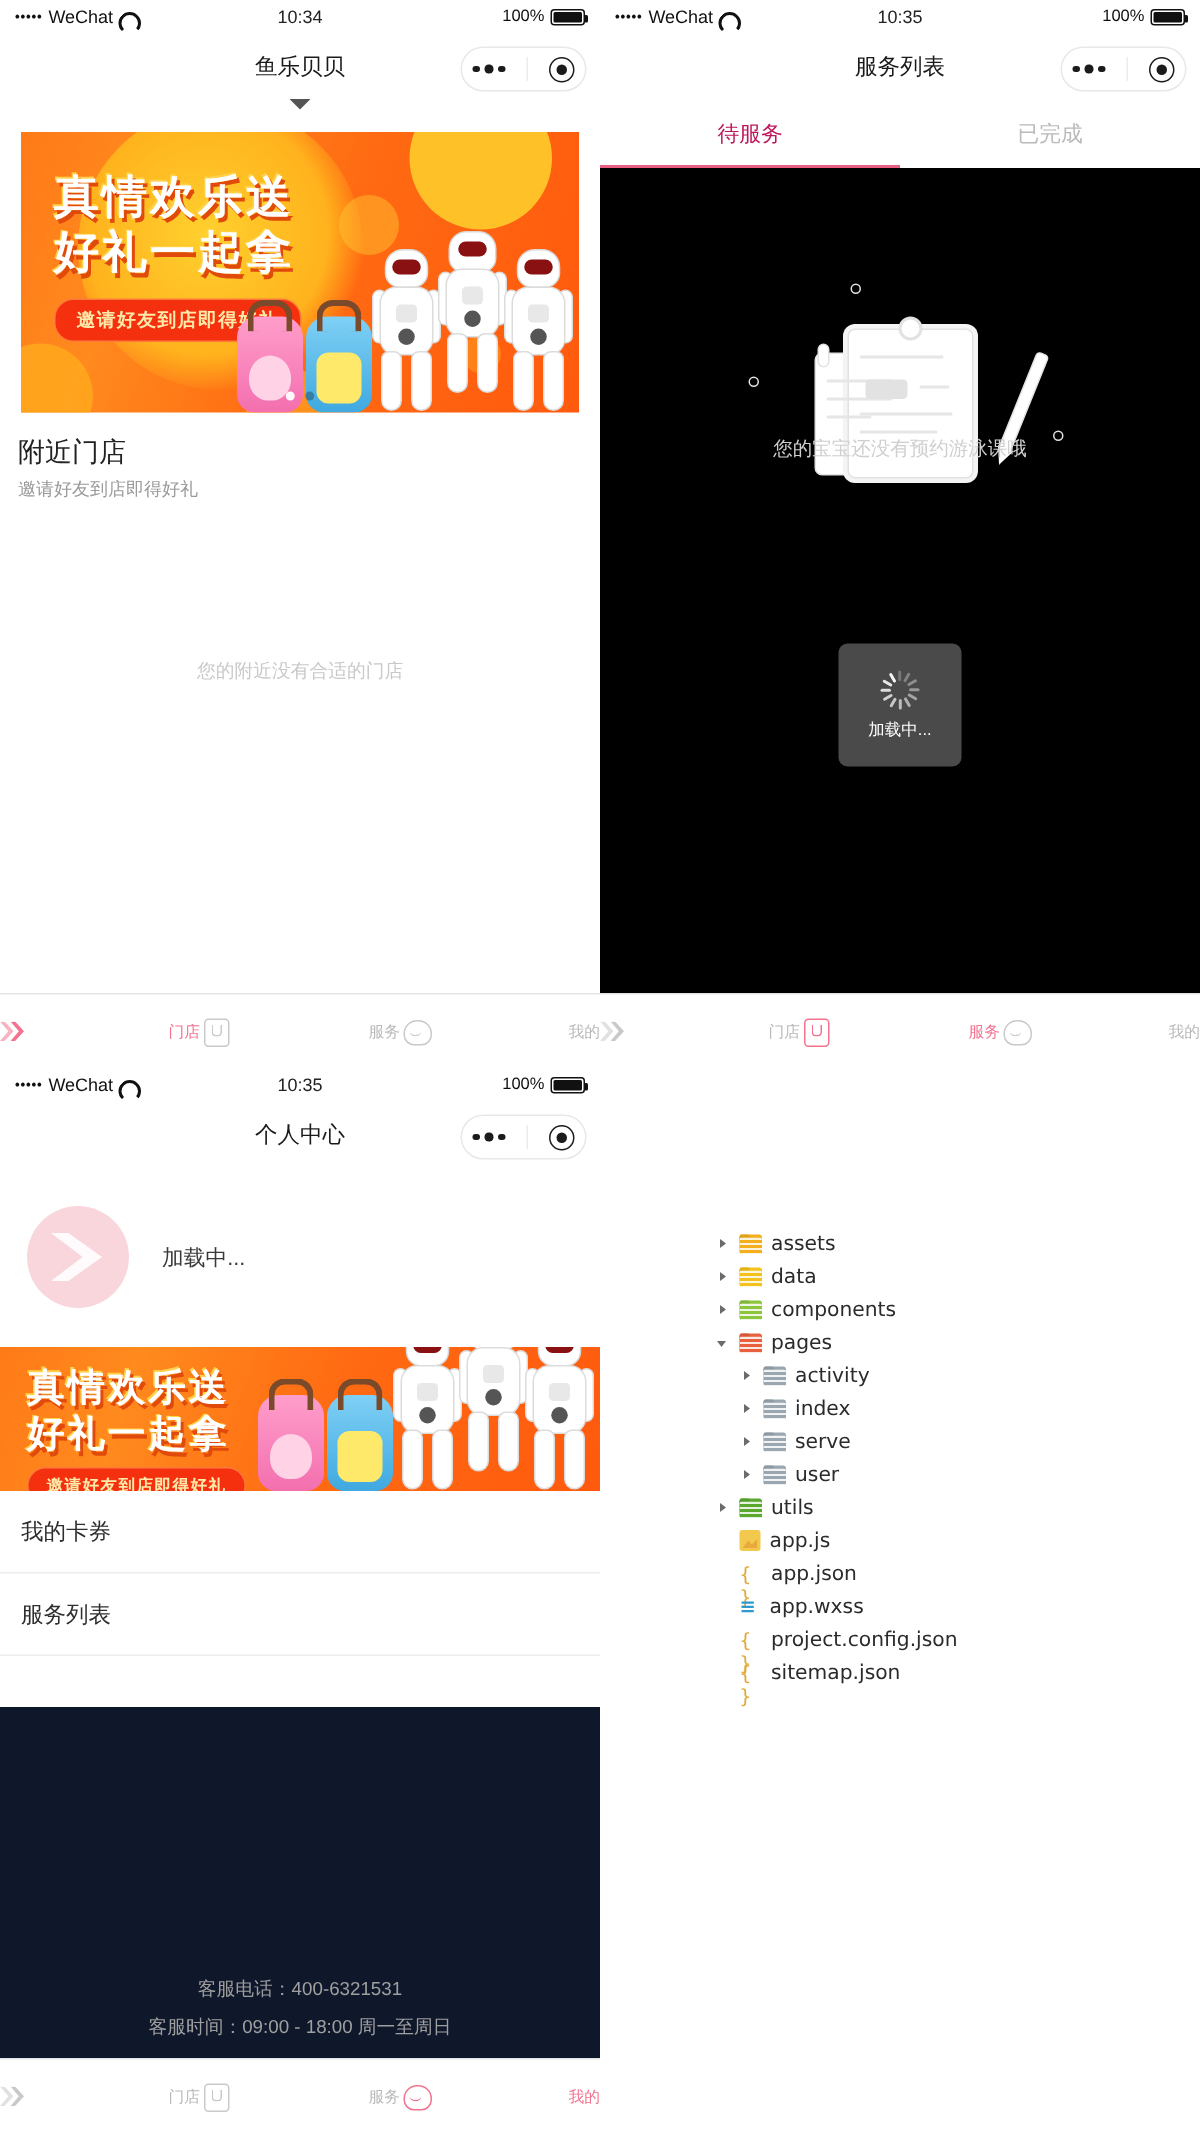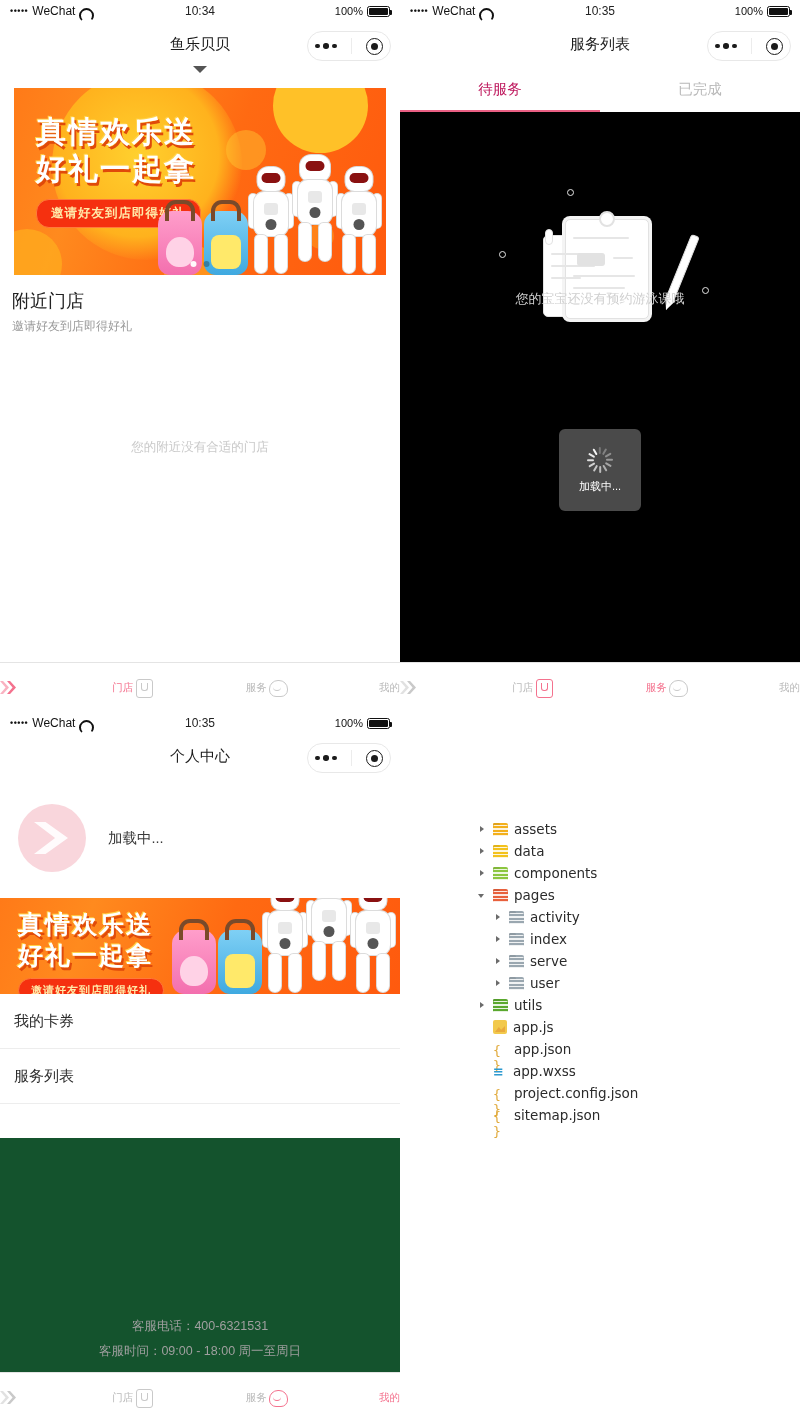--- a/index.html
+++ b/index.html
@@ -170,21 +170,21 @@
   .avatar { width:68px; height:68px; border-radius:50%; background:#f9d6dc; position:relative; overflow:hidden; }
   .avatar::before{ content:""; position:absolute; left:16px; top:18px; width:34px;height:32px; background:#fff;
     clip-path: polygon(0 0, 62% 50%, 0 100%, 34% 100%, 100% 50%, 34% 0); opacity:.9;}
   .loading-txt { font-size:14.5px; color:#3a3a3a; }
   .mini-banner { height:96px; position:relative; overflow:hidden;
     background: linear-gradient(110deg,#ff7a18 0%,#ff8a1e 22%,#ff6a12 55%,#ff5a0e 100%); }
   .mini-banner .bt-line { font-size:25px; }
   .mini-banner .banner-text { top:12px; left:18px; }
   .mini-banner .bt-pill { margin-top:7px; font-size:11px; padding:4px 12px;}
   .mrow { height:55px; display:flex; align-items:center; padding:0 14px; font-size:15px; color:#2e2e2e; border-bottom:1px solid #ededed;}
-  .spacer-gray { background:#14532d; }
+  .spacer-gray { background:#0f172a; }
   .footer-cs { text-align:center; color:#9f9f9f; font-size:12.5px; line-height:2.0; }
 
   
   .tree { padding: 106px 0 0 78px; font-size:13.5px; color:#2b2b2b; font-family:"DejaVu Sans", sans-serif;}
   .trow { height:22px; display:flex; align-items:center; gap:6px; }
   .trow.ind { padding-left:16px; }
   .arrow { width:9px; height:9px; position:relative; flex:none; }
   .arrow.closed::before{content:"";position:absolute;left:2px;top:1px;border-left:4px solid #6b6b6b;border-top:3.5px solid transparent;border-bottom:3.5px solid transparent;}
   .arrow.open::before{content:"";position:absolute;left:0px;top:3px;border-top:4px solid #6b6b6b;border-left:3.5px solid transparent;border-right:3.5px solid transparent;}
   .fi { width:15px; height:13px; position:relative; flex:none; }

